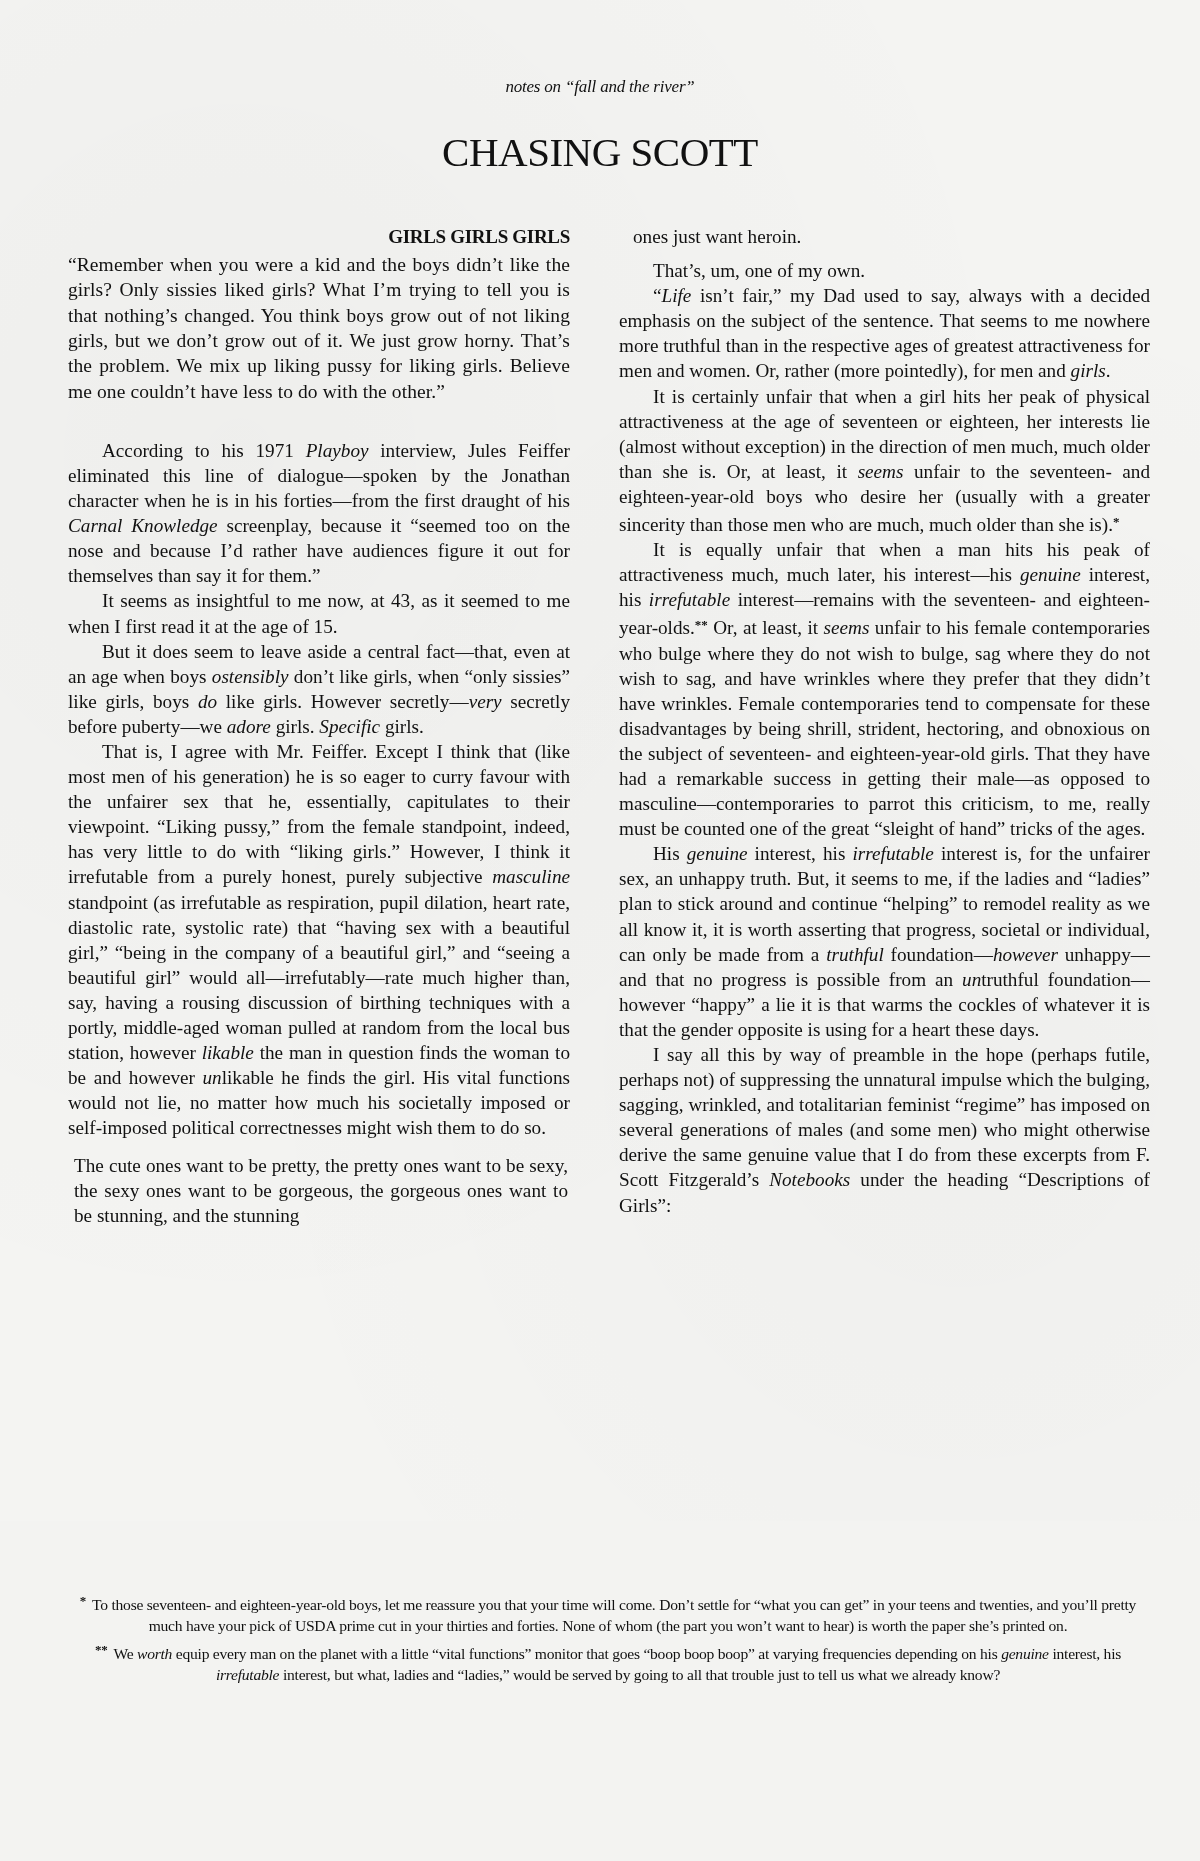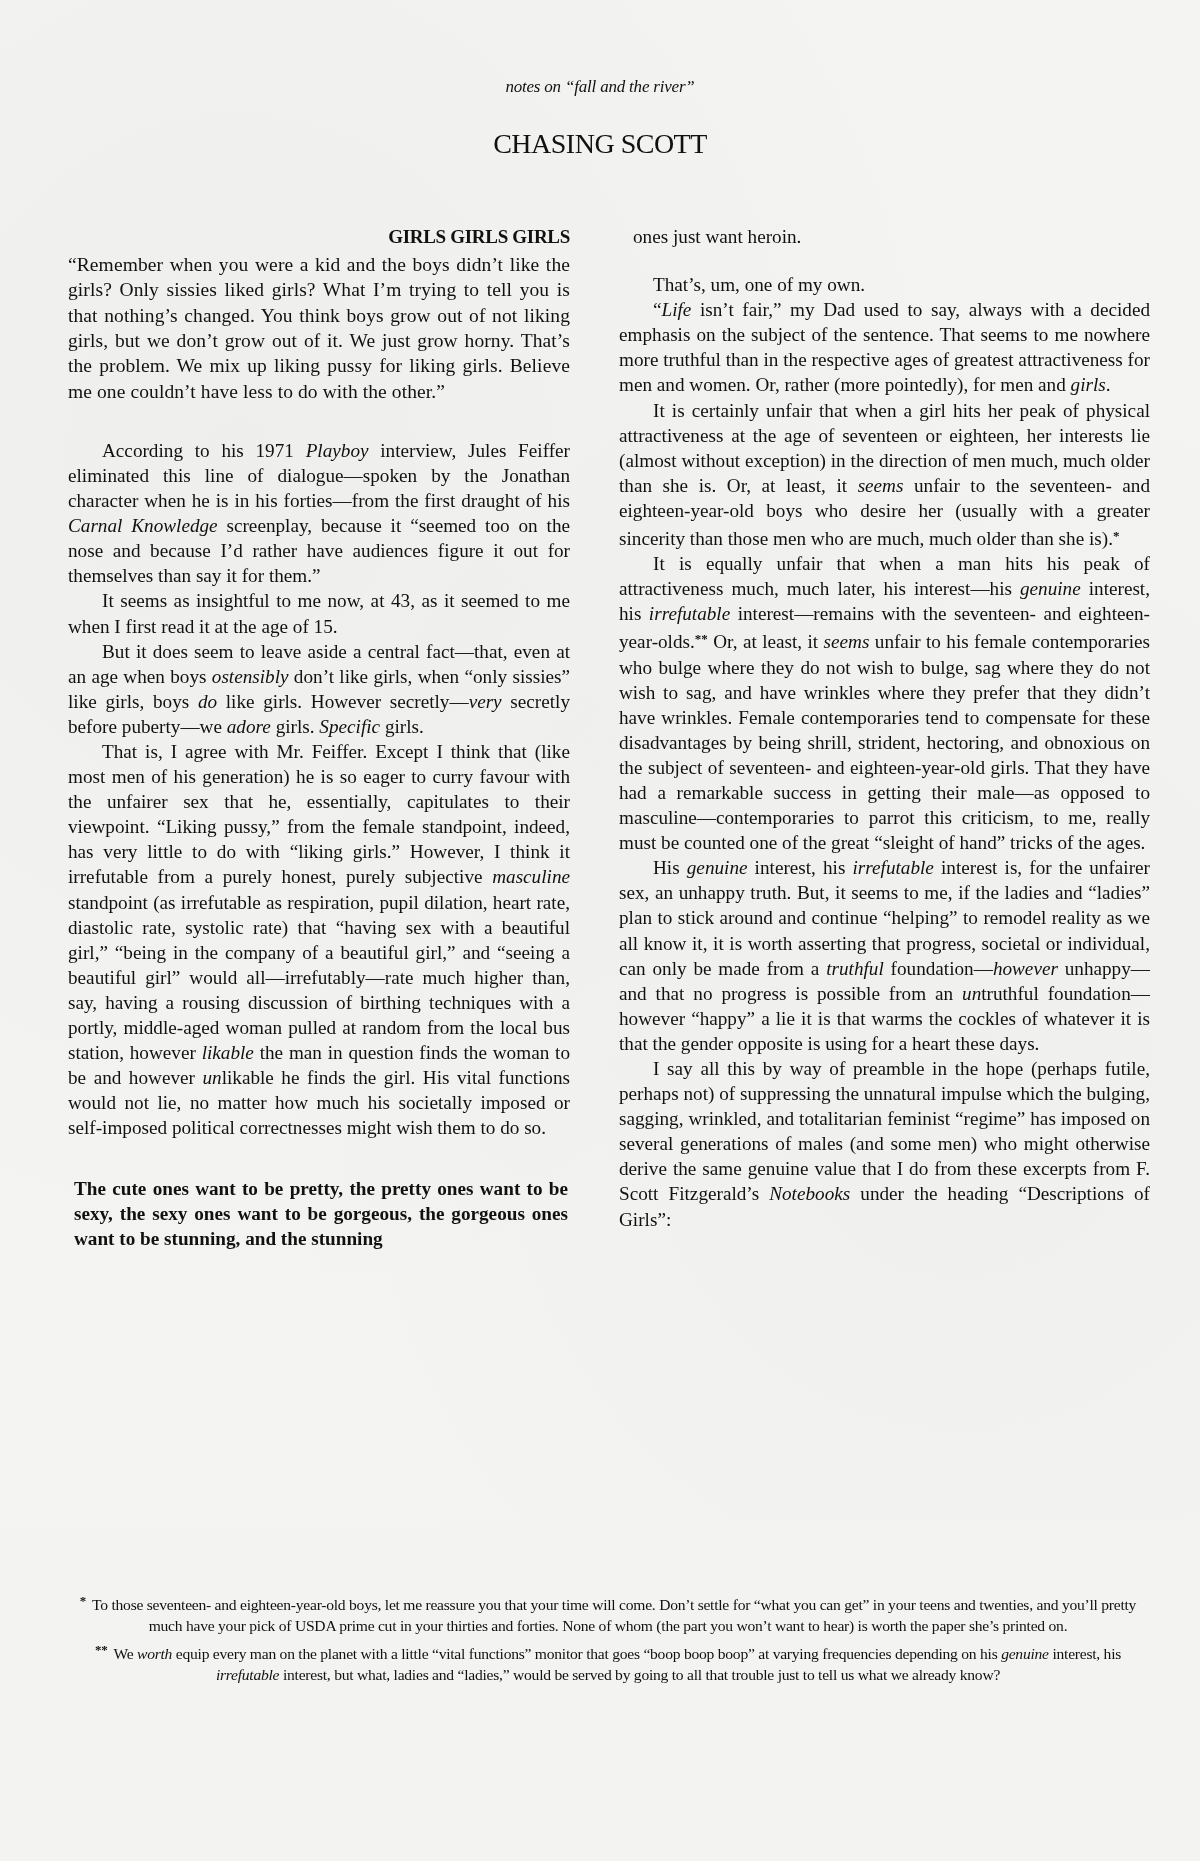--- a/index.html
+++ b/index.html
@@ -26,21 +26,21 @@
     top: 77px; left: 0; width: 1200px;
     text-align: center;
     font-style: italic;
     font-size: 17px;
     letter-spacing: -0.2px;
   }
   .page-title {
     position: absolute;
     top: 128px; left: 0; width: 1200px;
     text-align: center;
-    font-size: 28px;
+    font-size: 41px;
     letter-spacing: -0.5px;
     margin: 0;
     font-weight: normal;
   }
   .col {
     position: absolute;
     font-size: 19.2px;
     line-height: 25.1px;
     text-align: justify;
   }
@@ -58,24 +58,23 @@
     margin: 0 0 34px 0;
     font-family: "Liberation Serif", serif;
     font-size: 19.5px;
     line-height: 25.3px;
     letter-spacing: 0.1px;
   }
   p { margin: 0; }
   .indent { text-indent: 34px; }
   .noindent { text-indent: 0; }
   .closing {
-    margin-top: 35px;
+    margin-top: 12px;
     padding-left: 6px;
     width: 494px;
-    font-weight: bold;
   }
   .footnotes {
     position: absolute;
     left: 63px; top: 1590px;
     width: 1090px;
     font-size: 15.6px;
     line-height: 21px;
     text-align: center;
     letter-spacing: -0.25px;
   }
@@ -103,21 +102,21 @@
     <div>
       <p class="indent">According to his 1971 <em>Playboy</em> interview, Jules Feiffer eliminated this line of dialogue—spoken by the Jonathan character when he is in his forties—from the first draught of his <em>Carnal Knowledge</em> screenplay, because it “seemed too on the nose and because I’d rather have audiences figure it out for themselves than say it for them.”</p>
       <p class="indent">It seems as insightful to me now, at 43, as it seemed to me when I first read it at the age of 15.</p>
       <p class="indent">But it does seem to leave aside a central fact—that, even at an age when boys <em>ostensibly</em> don’t like girls, when “only sissies” like girls, boys <em>do</em> like girls.  However secretly—<em>very</em> secretly before puberty—we <em>adore</em> girls.  <em>Specific</em> girls.</p>
       <p class="indent">That is, I agree with Mr. Feiffer.  Except I think that (like most men of his generation) he is so eager to curry favour with the unfairer sex that he, essentially, capitulates to their viewpoint.  “Liking pussy,” from the female standpoint, indeed, has very little to do with “liking girls.”  However, I think it irrefutable from a purely honest, purely subjective <em>masculine</em> standpoint (as irrefutable as respiration, pupil dilation, heart rate, diastolic rate, systolic rate) that “having sex with a beautiful girl,” “being in the company of a beautiful girl,” and “seeing a beautiful girl” would all—irrefutably—rate much higher than, say, having a rousing discussion of birthing techniques with a portly, middle-aged woman pulled at random from the local bus station, however <em>likable</em> the man in question finds the woman to be and however <em>un</em>likable he finds the girl.  His vital functions would not lie, no matter how much his societally imposed or self-imposed political correctnesses might wish them to do so.</p>
     </div>
     <p class="closing">The cute ones want to be pretty, the pretty ones want to be sexy, the sexy ones want to be gorgeous, the gorgeous ones want to be stunning, and  the stunning</p>
   </div>
 
   <div class="col col-right">
-    <p class="noindent" style="margin-bottom:23px; padding-left:14px;">ones just want heroin.</p>
+    <p class="noindent" style="margin-bottom:9px; padding-left:14px;">ones just want heroin.</p>
     <p class="indent">That’s, um, one of my own.</p>
     <p class="indent">“<em>Life</em> isn’t fair,” my Dad used to say, always with a decided emphasis on the subject of the sentence.  That seems to me nowhere more truthful than in the respective ages of greatest attractiveness for men and women.  Or, rather (more pointedly), for men and <em>girls</em>.</p>
     <p class="indent">It is certainly unfair that when a girl hits her peak of physical attractiveness at the age of seventeen or eighteen, her interests lie (almost without exception) in the direction of men much, much older than she is.  Or, at least, it <em>seems</em> unfair to the seventeen- and eighteen-year-old boys who desire her (usually with a greater sincerity than those men who are much, much older than she is).<span class="ref-mark">*</span></p>
     <p class="indent">It is equally unfair that when a man hits his peak of attractiveness much, much later, his interest—his <em>genuine</em> interest, his <em>irrefutable</em> interest—remains with the seventeen- and eighteen-year-olds.<span class="ref-mark">**</span> Or, at least, it <em>seems</em> unfair to his female contemporaries who bulge where they do not wish to bulge, sag where they do not wish to sag, and have wrinkles where they prefer that they didn’t have wrinkles.  Female contemporaries tend to compensate for these disadvantages by being shrill, strident, hectoring, and obnoxious on the subject of seventeen- and eighteen-year-old girls.  That they have had a remarkable success in getting their male—as opposed to masculine—contemporaries to parrot this criticism, to me, really must be counted one of the great “sleight of hand” tricks of the ages.</p>
     <p class="indent">His <em>genuine</em> interest, his <em>irrefutable</em> interest is, for the unfairer sex, an unhappy truth.  But, it seems to me, if the ladies and “ladies” plan to stick around and continue “helping” to remodel reality as we all know it, it is worth asserting that progress, societal or individual, can only be made from a <em>truthful</em> foundation—<em>however</em> unhappy—and that no progress is possible from an <em>un</em>truthful foundation—however “happy” a lie it is that warms the cockles of whatever it is that the gender opposite is using for a heart these days.</p>
     <p class="indent">I say all this by way of preamble in the hope (perhaps futile, perhaps not) of suppressing the unnatural impulse which the bulging, sagging, wrinkled, and totalitarian feminist “regime” has imposed on several generations of males (and some men) who might otherwise derive the same genuine value that I do from these excerpts from F. Scott Fitzgerald’s <em>Notebooks</em> under the heading “Descriptions of Girls”:</p>
   </div>
 
   <div class="footnotes">
     <p class="footnote">

